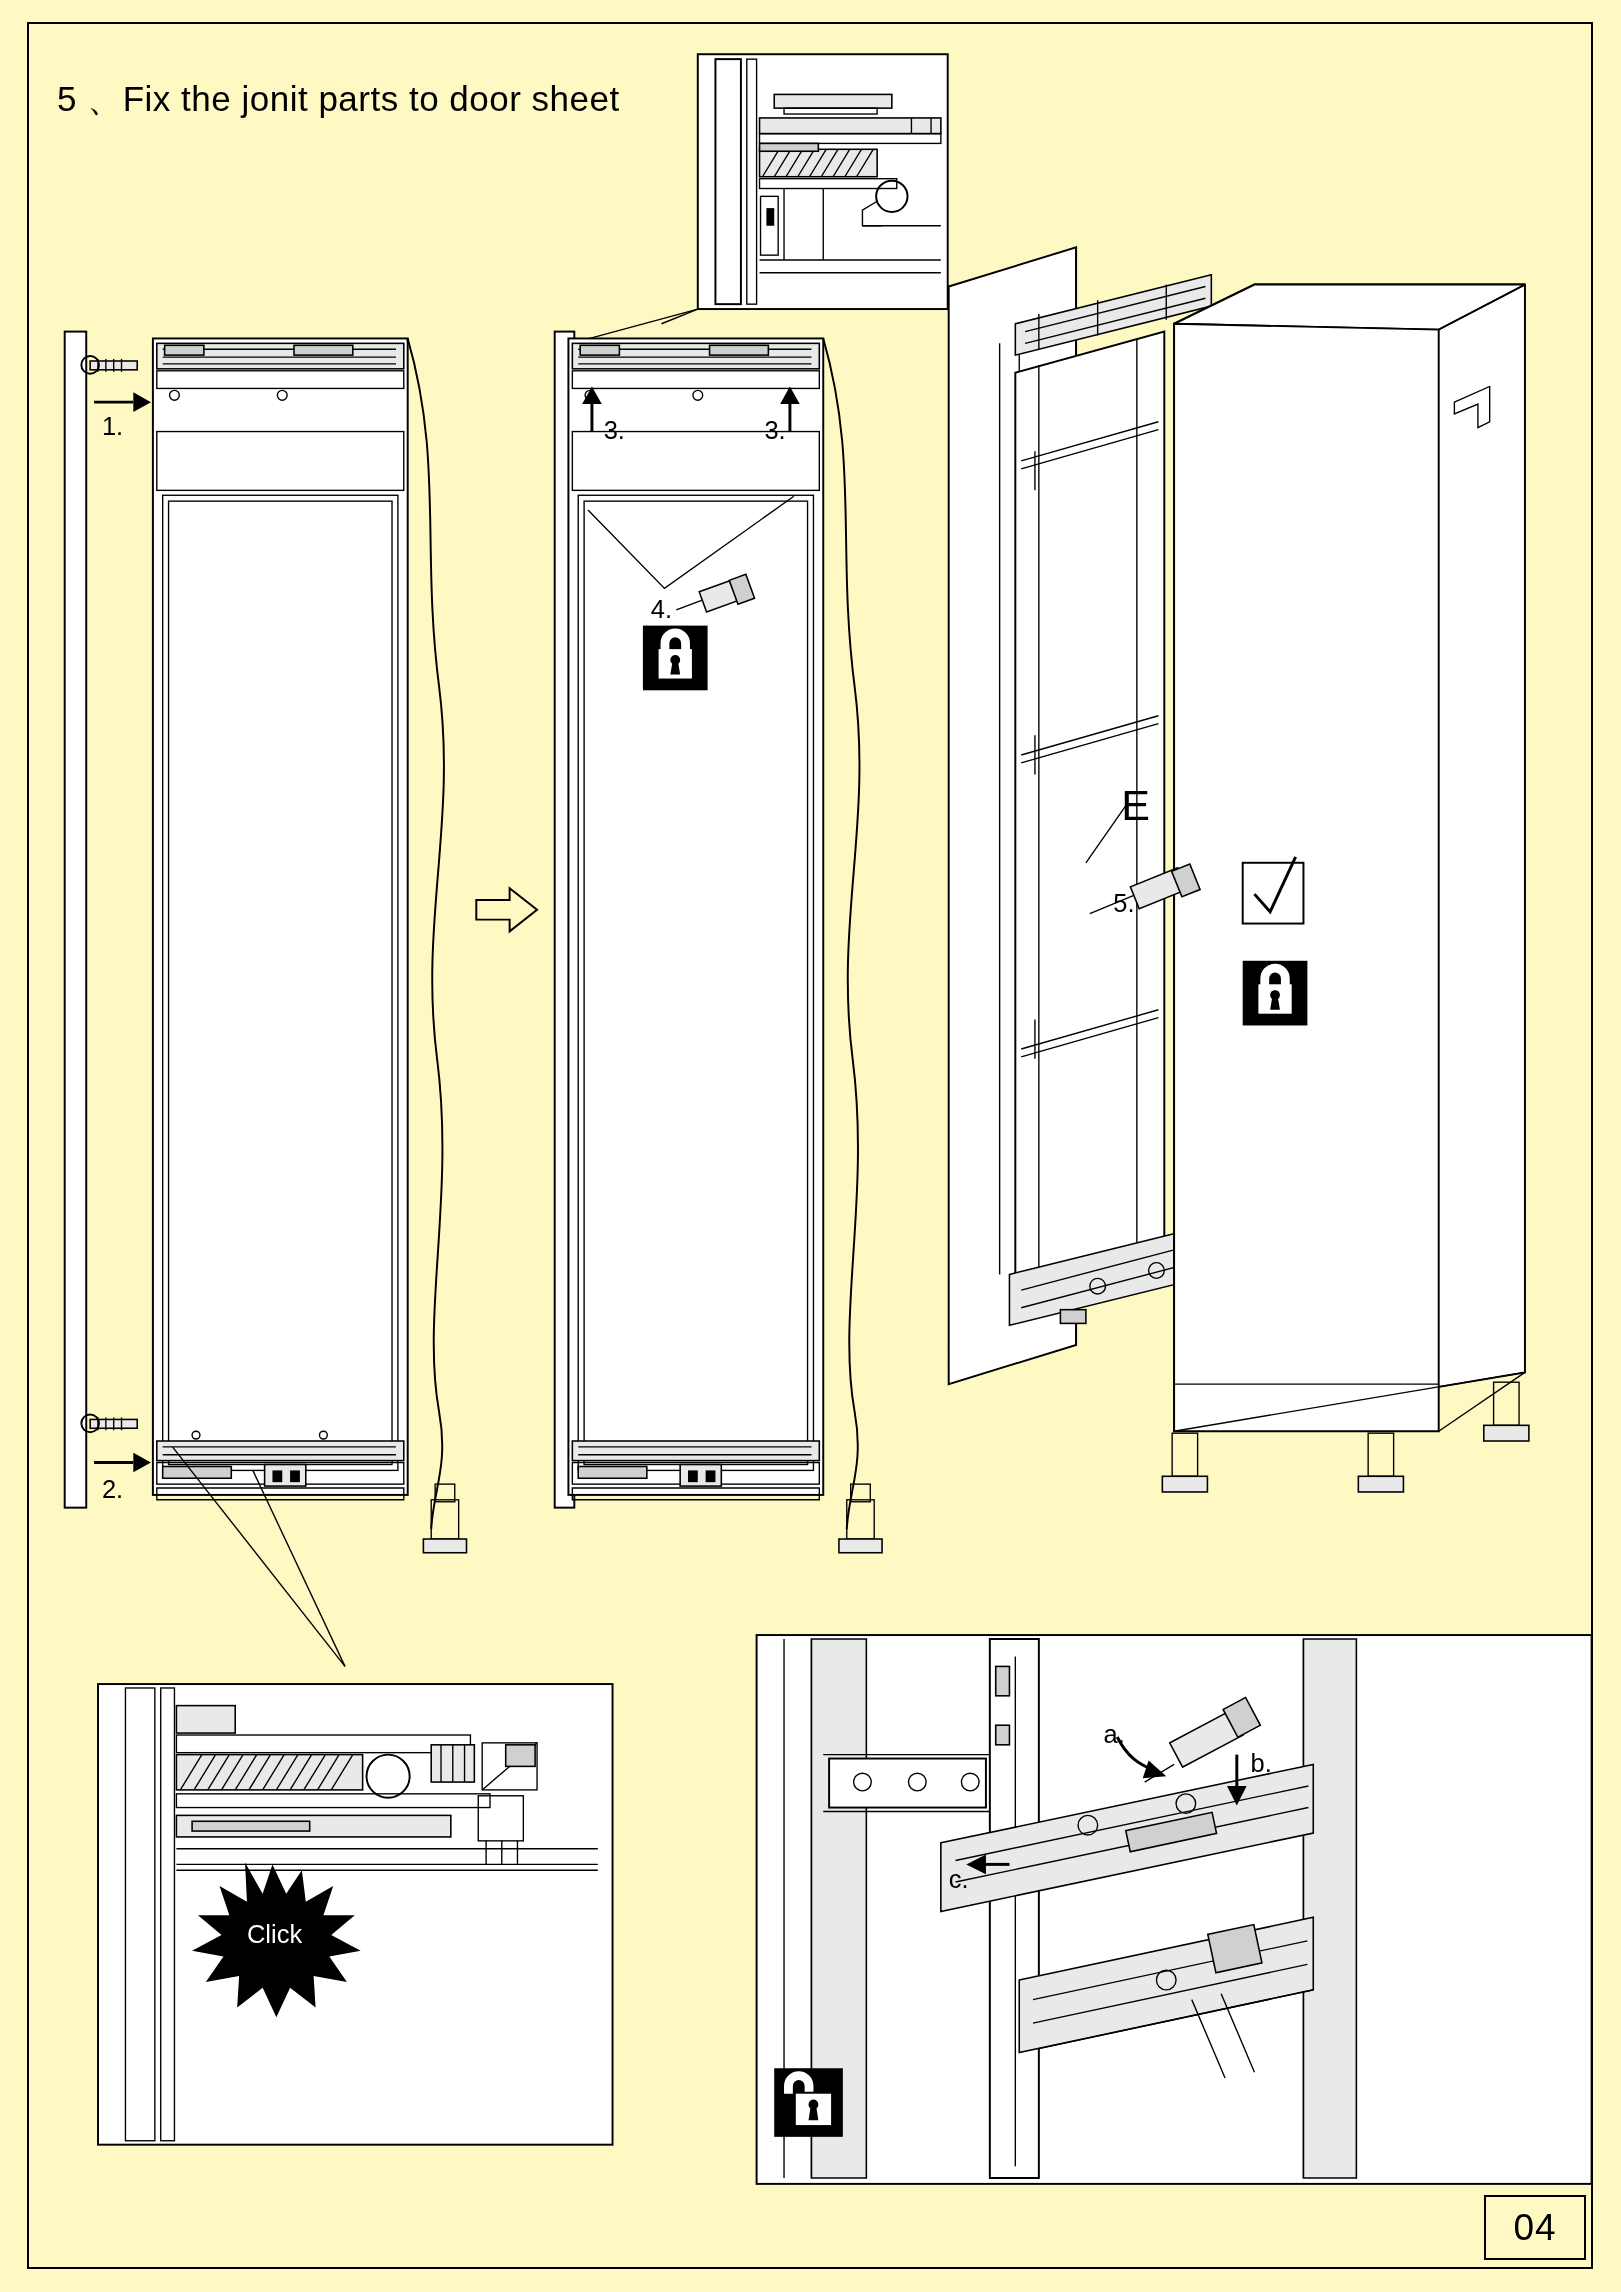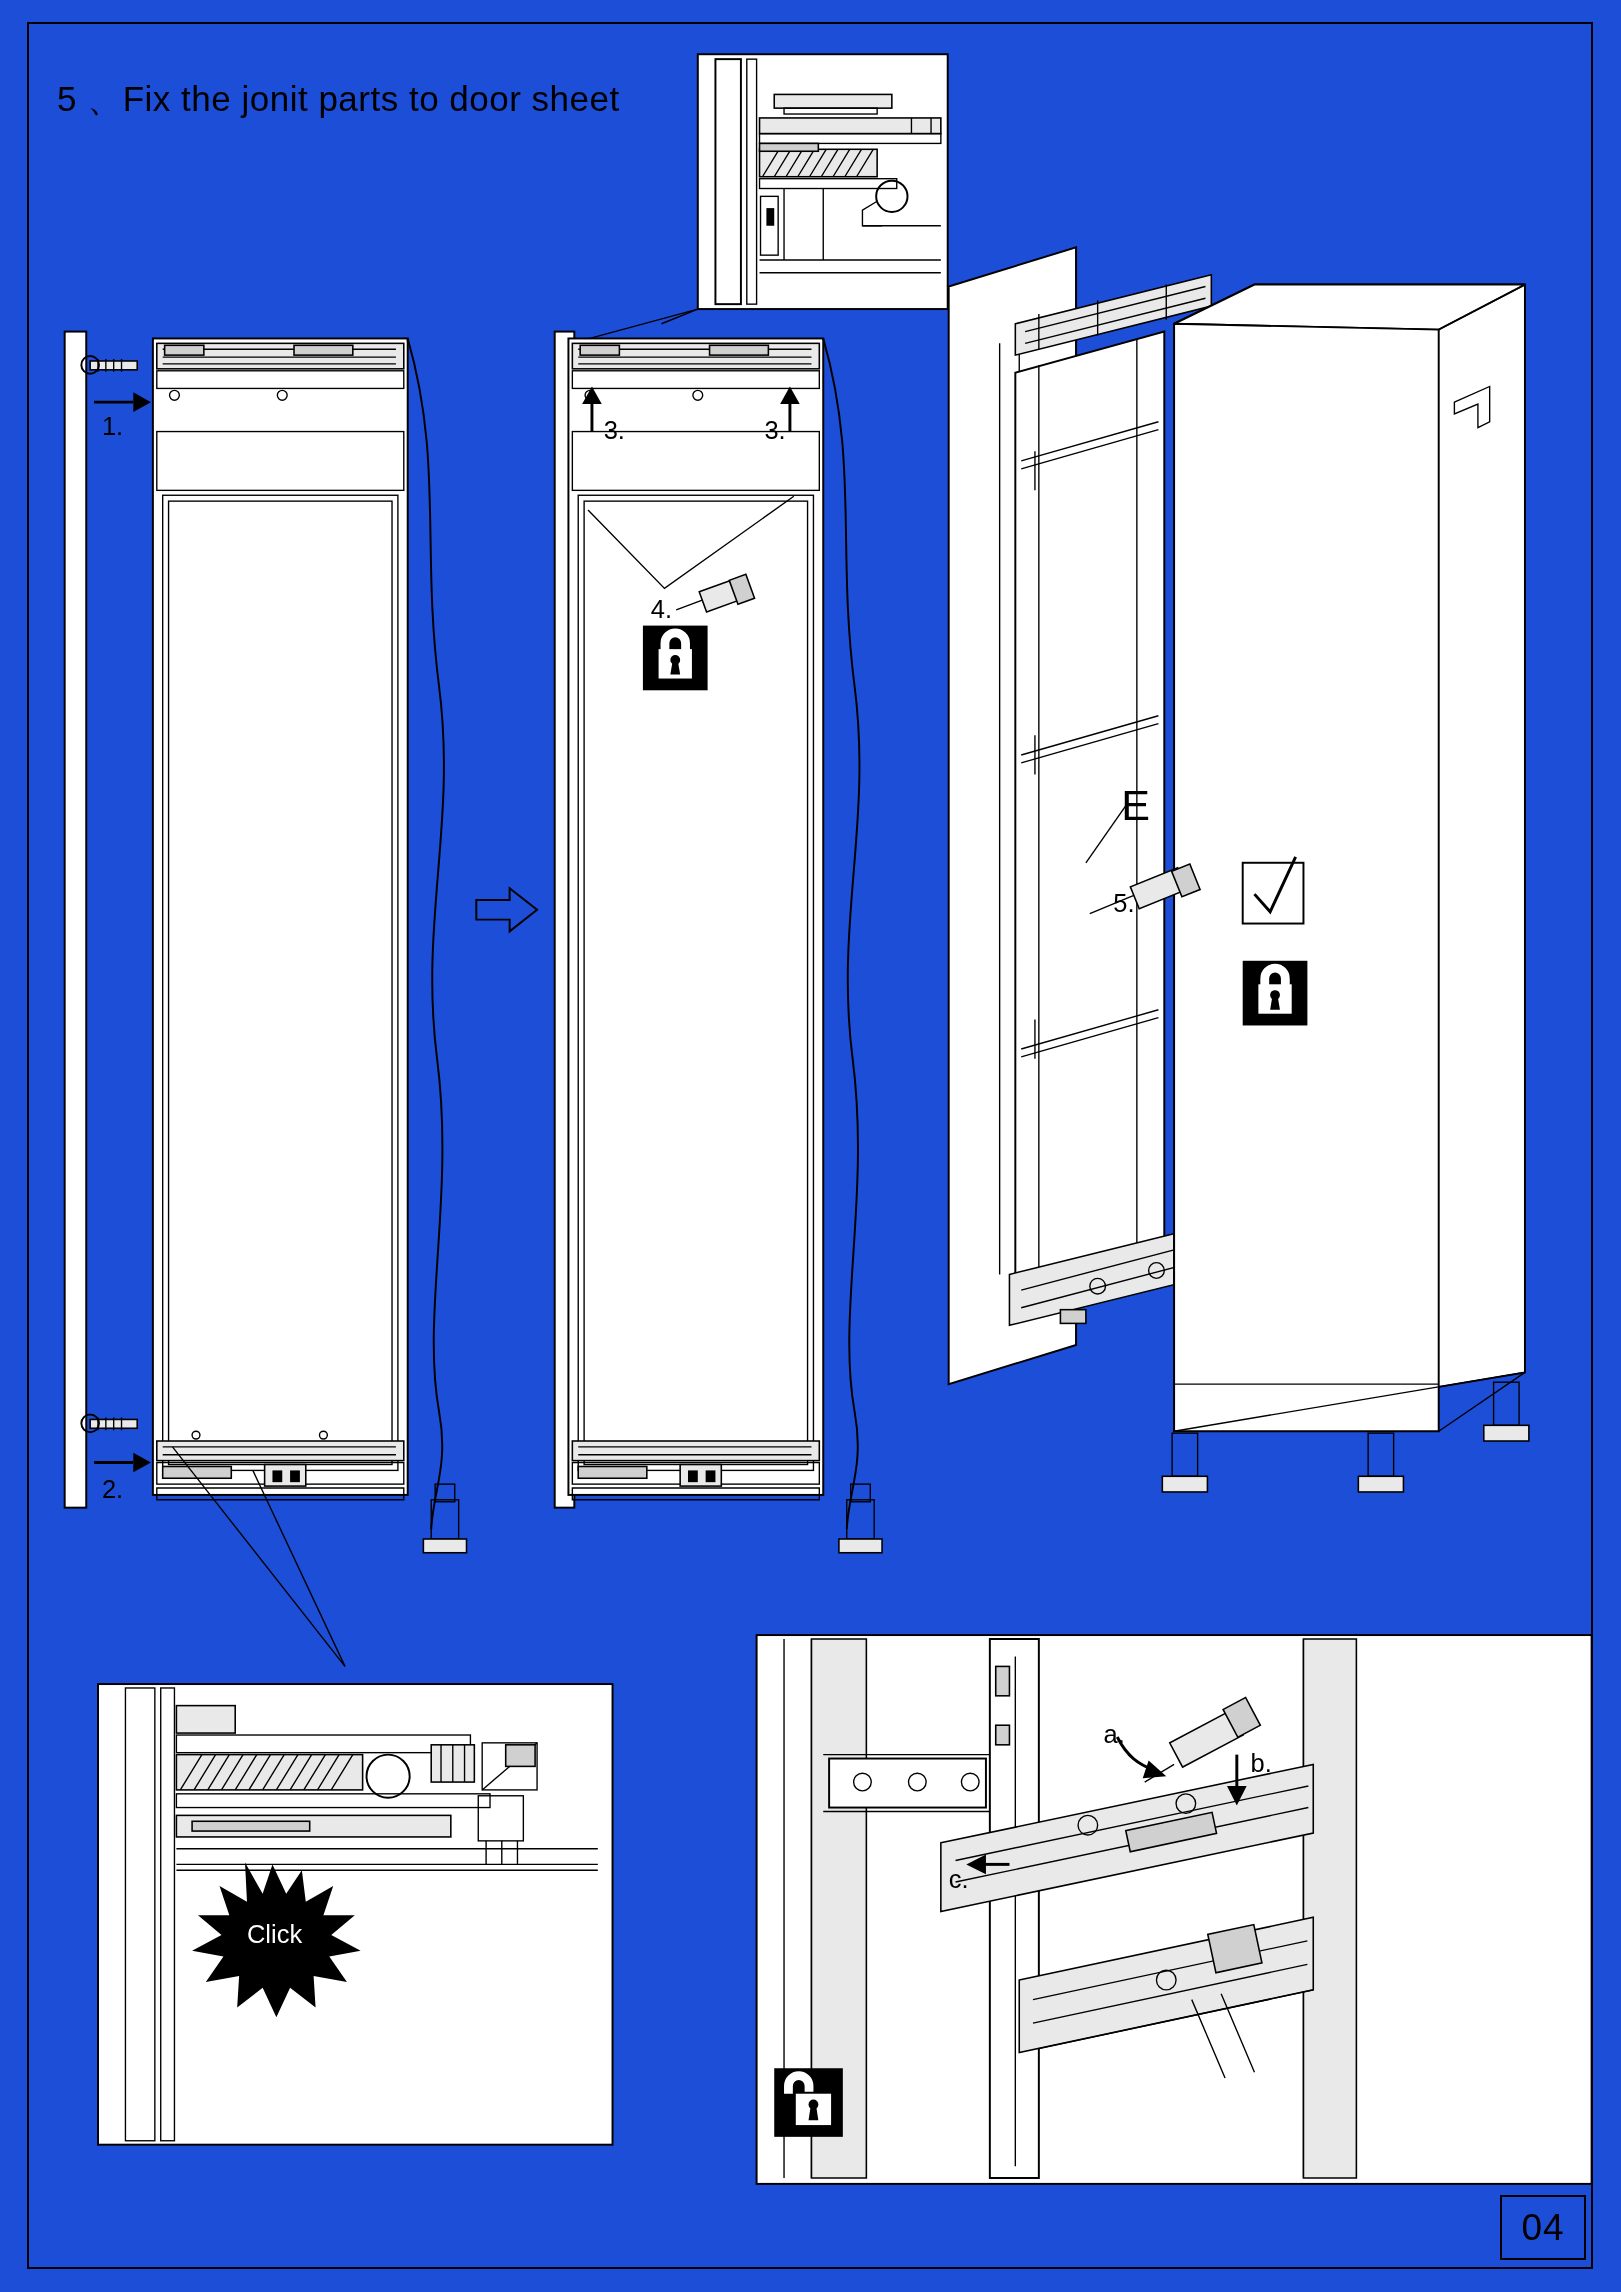--- a/index.html
+++ b/index.html
@@ -1,33 +1,33 @@
 <!DOCTYPE html>
 <html><head>
 <meta charset="utf-8">
 <style>
   html,body{margin:0;padding:0;background:#ffffff;}
   body{font-family:"Liberation Sans",sans-serif;color:#000;}
   #page{
     position:relative;
     width:1621px;height:2293px;
-    background:#1d4ed8;
+    background:#fef9c3;
     overflow:hidden;
   }
   .frame{
     position:absolute;left:27.4px;top:21.6px;width:1566px;height:2247px;
     border:2.9px solid #000;box-sizing:border-box;
   }
   .title{
     position:absolute;left:57px;top:76px;
     font-size:35px;letter-spacing:0.5px;white-space:nowrap;
   }
   .pagebox{
     position:absolute;right:35px;bottom:33px;
-    width:86px;height:65px;border:2.9px solid #000;box-sizing:border-box;
+    width:102px;height:65px;border:2.9px solid #000;box-sizing:border-box;
     display:flex;align-items:center;justify-content:center;
     font-size:37px;letter-spacing:1px;
   }
   svg.art{position:absolute;left:0;top:0;width:1621px;height:2293px;}
   svg.art text{font-family:"Liberation Sans",sans-serif;}
   .lbl{font-size:26px;}
   .lbl-big{font-size:44px;}
   .stroke{fill:none;stroke:#000;stroke-width:2;}
   .thin{fill:none;stroke:#000;stroke-width:1.4;}
   .thick{fill:none;stroke:#000;stroke-width:3;}

